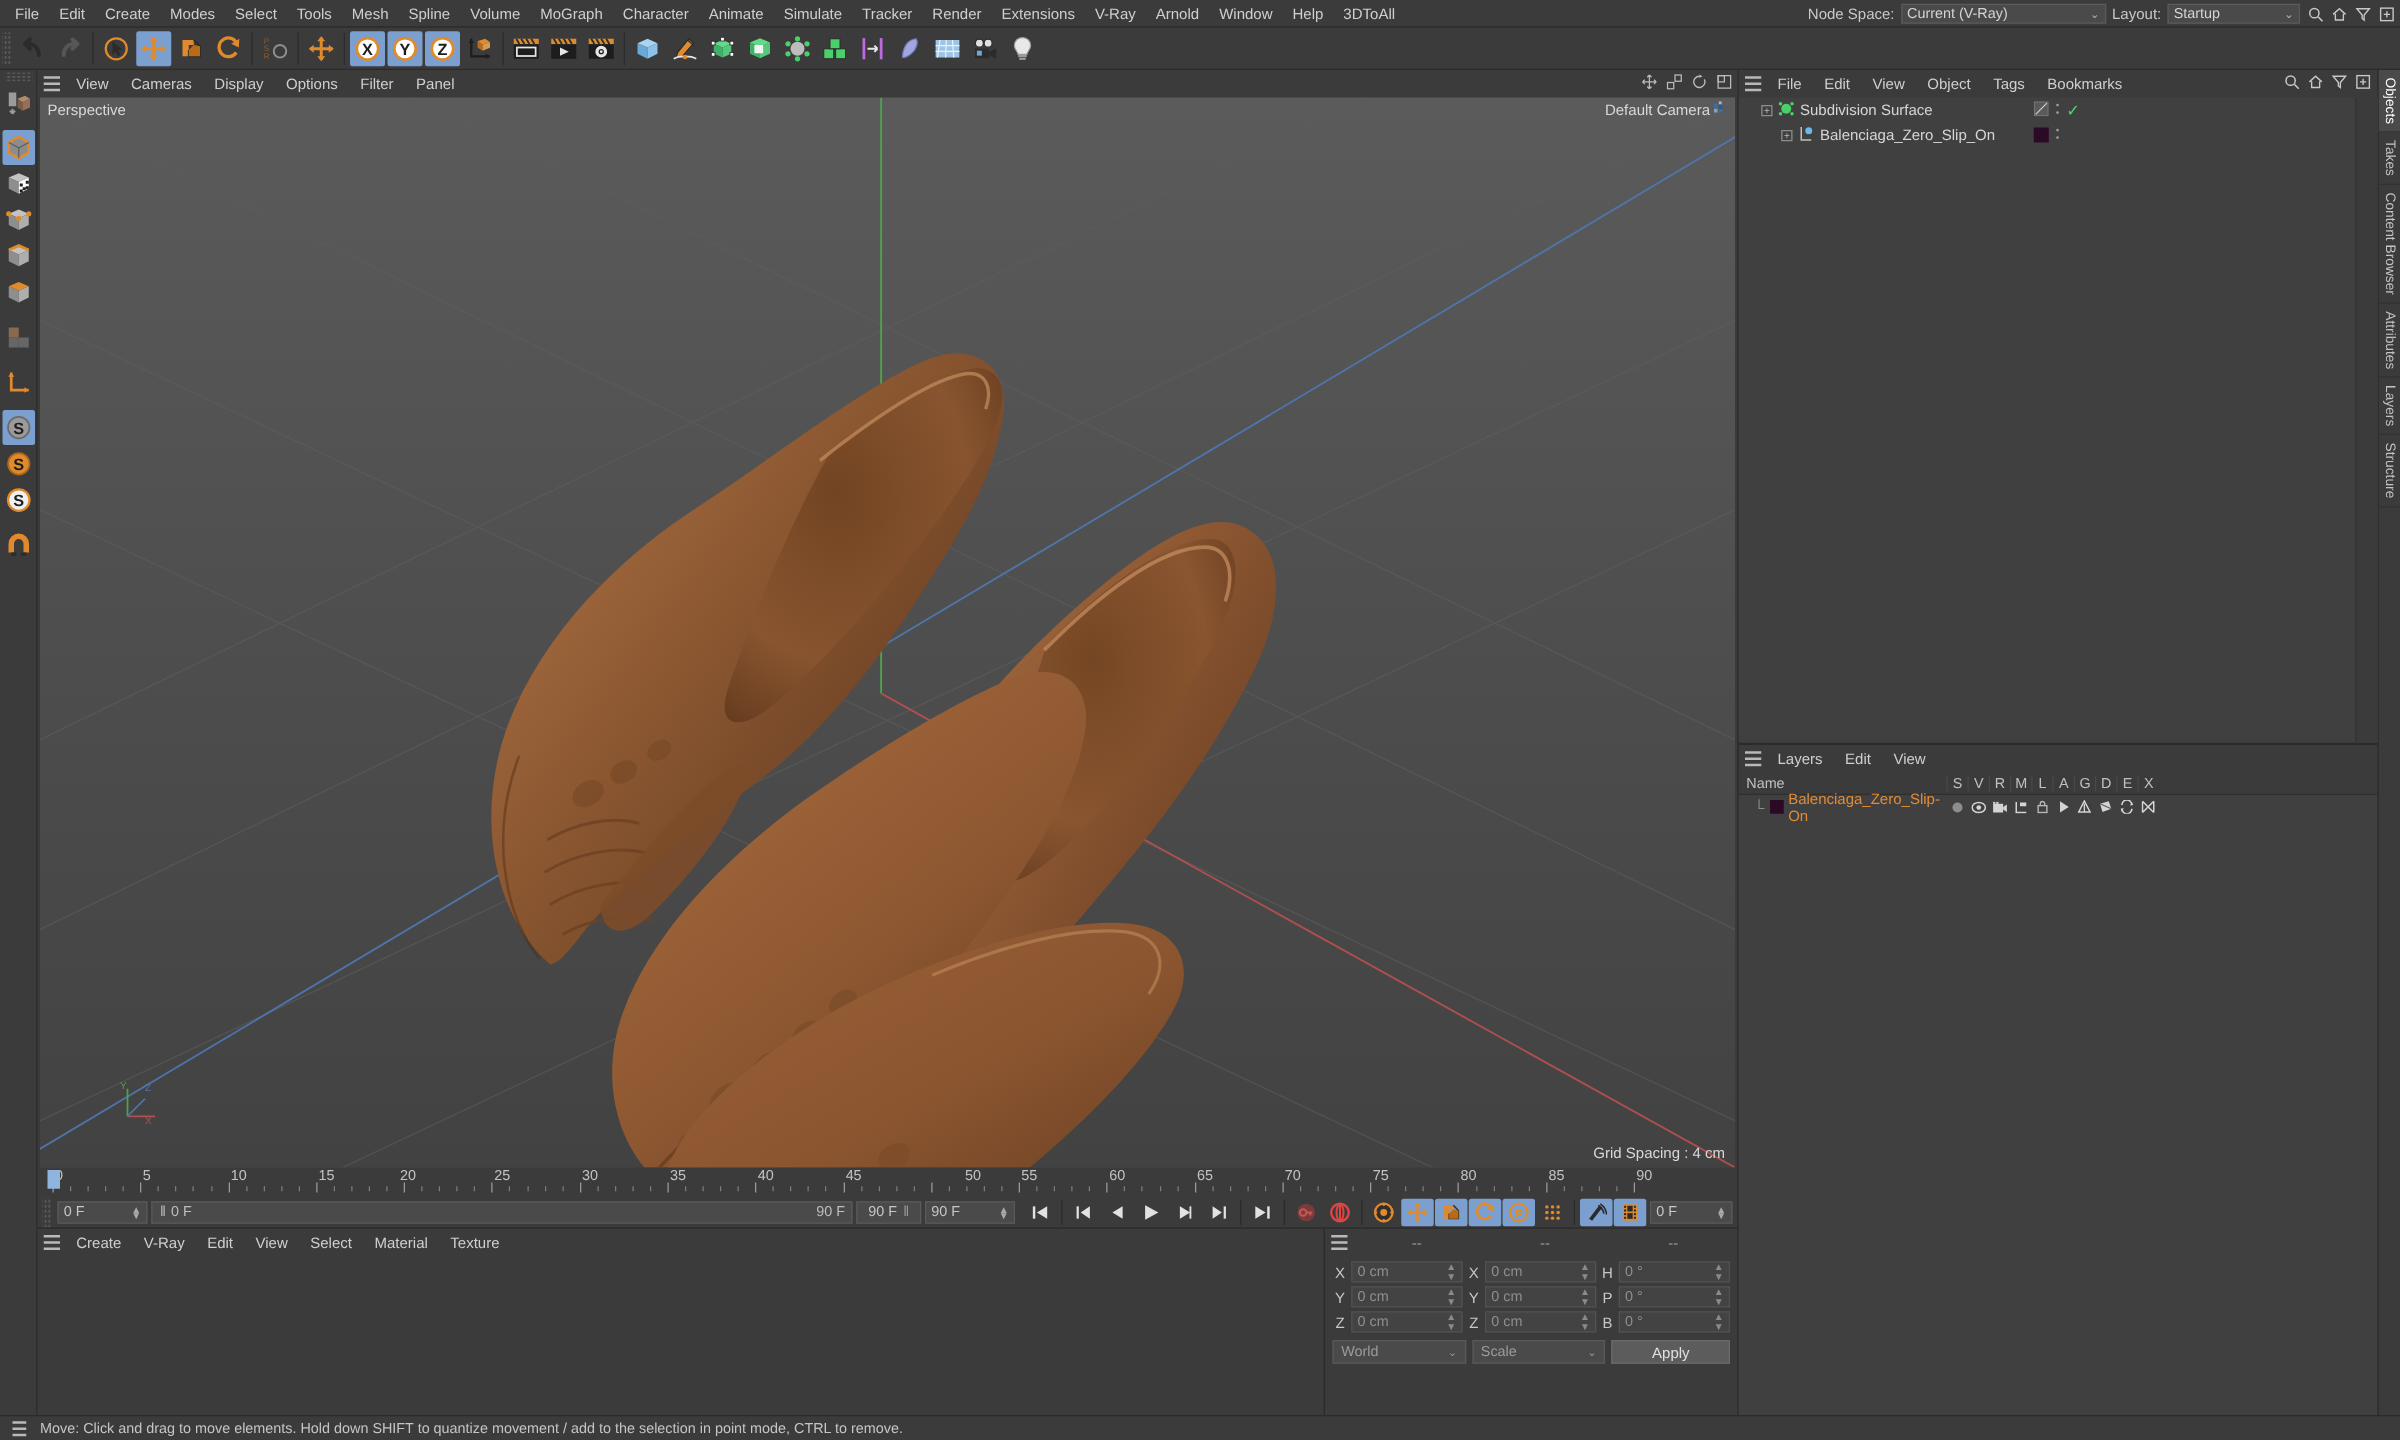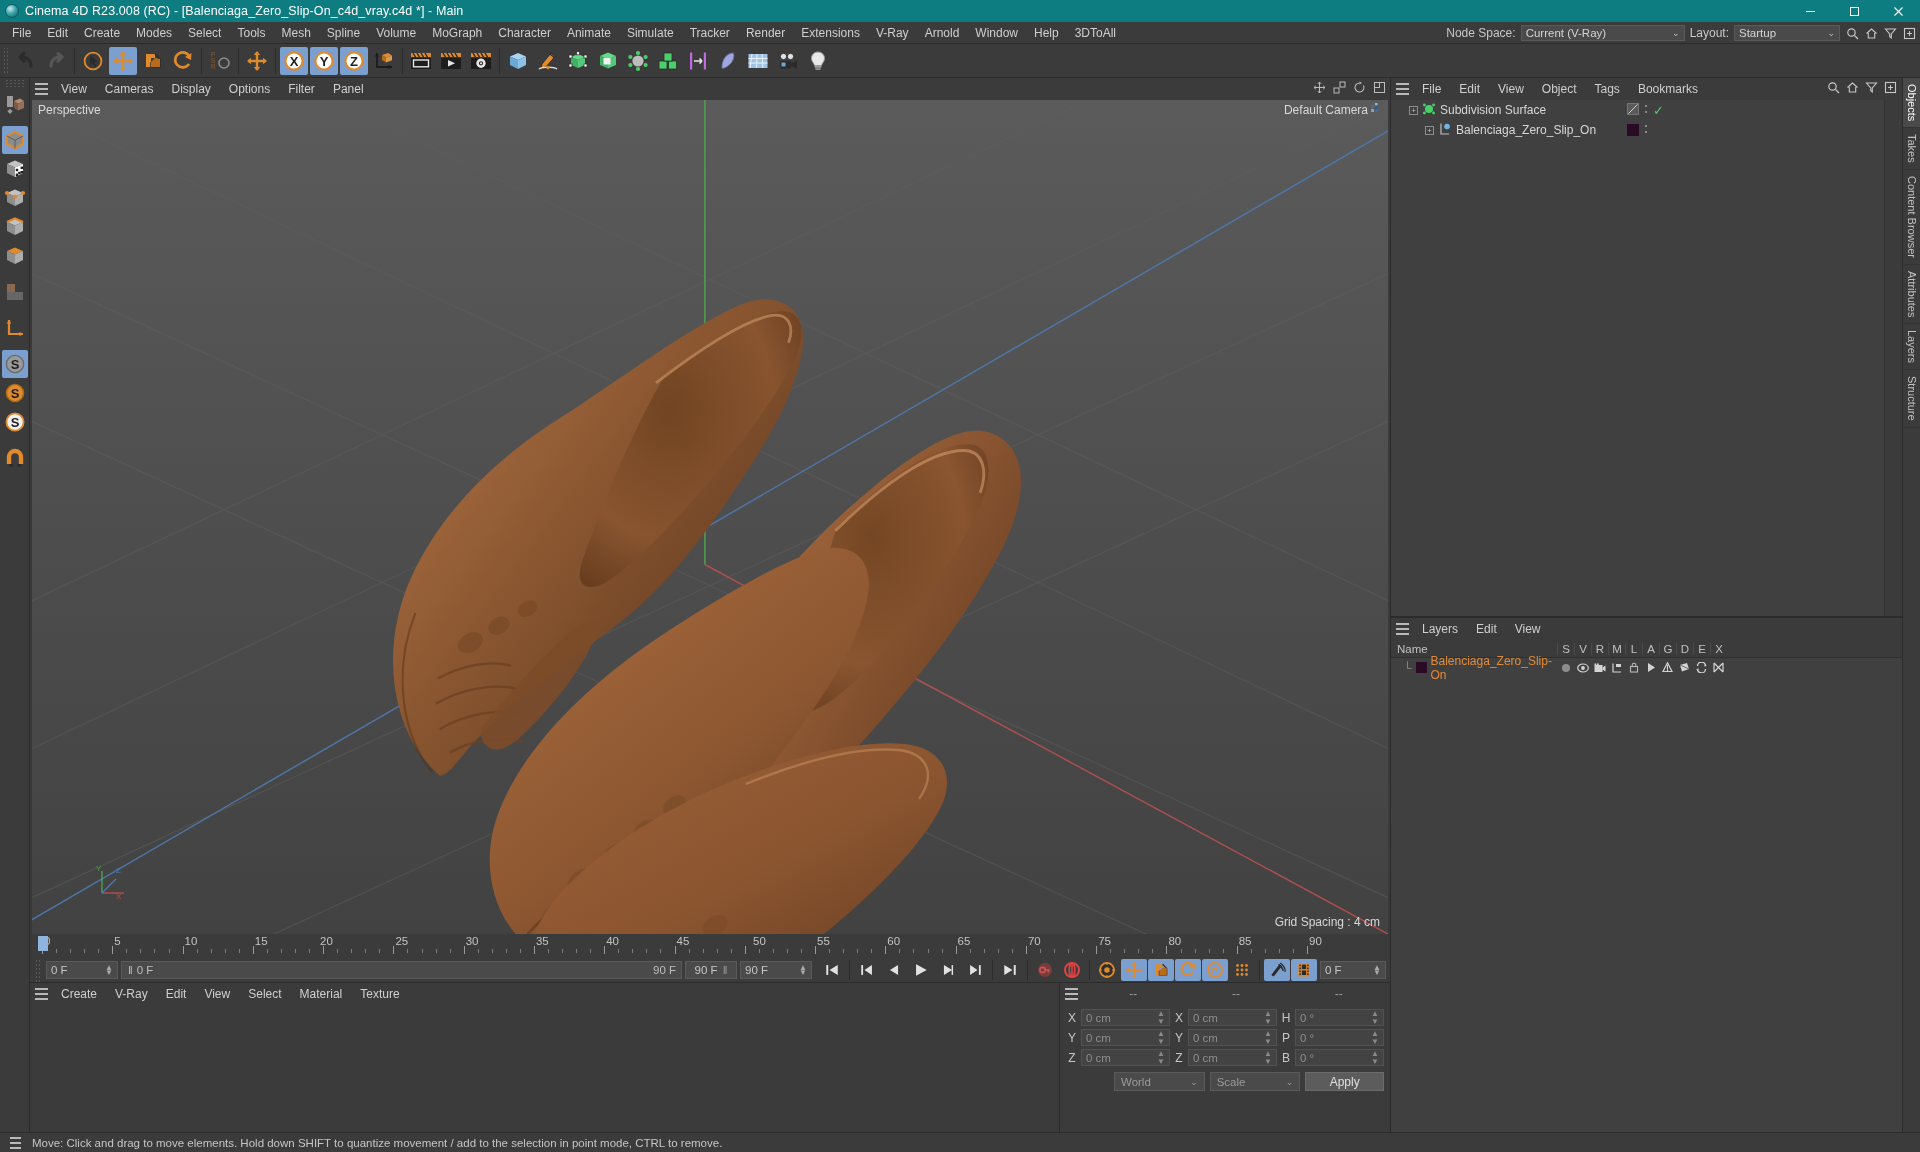--- a/index.html
+++ b/index.html
@@ -92,21 +92,21 @@
 
   .coordmgr { width:330px; flex:none; display:flex; flex-direction:column; }
   .cmhead { height:22px; display:flex; align-items:center; gap:0; }
   .cmhead .d { flex:1; text-align:center; font-size:12px; color:#9a9a9a;}
   .cmbody { flex:1; padding:4px 6px 6px 6px; display:flex; flex-direction:column; gap:3px; }
   .crow { display:flex; align-items:center; gap:3px; }
   .clab { width:12px; text-align:center; font-size:12px; color:#c6c6c6;}
   .cfield { flex:1; height:17px; background:#434343; border:1px solid #525252; display:flex; align-items:center;
      padding:0 4px; font-size:11.5px; color:#8e8e8e;}
   .cfield .sp { margin-left:auto; font-size:8px; color:#8a8a8a; line-height:8px; text-align:center;}
-  .crow.last { margin-top:3px; gap:5px;margin-left:48px; }
+  .crow.last { margin-top:3px; gap:5px; }
   .cdrop { flex:1; height:19px; background:#4a4a4a; border:1px solid #5a5a5a; display:flex; align-items:center;
      padding:0 6px; font-size:11.5px; color:#9b9b9b; }
   .cdrop .cv{margin-left:auto;font-size:9px;}
   .capply { flex:1; height:19px; background:#5c5c5c; border:1px solid #6b6b6b; display:flex; align-items:center;
      justify-content:center; font-size:12px; color:#e0e0e0;}
 
   
   .rightcol { width:530px; flex:none; display:flex; background:#3b3b3b; border-left:1px solid #2b2b2b;}
   .rstack { flex:1; display:flex; flex-direction:column; min-width:0;}
   .objmgr { flex:none; height:540px; display:flex; flex-direction:column; border-bottom:2px solid #2b2b2b;}
@@ -139,41 +139,20 @@
   .statusbar { height:20px; flex:none; background:#3b3b3b; display:flex; align-items:center; gap:6px;
      border-top:1px solid #2b2b2b; padding-left:4px; }
   .statusbar .txt { font-size:11.5px; color:#c5c5c5;}
   .hamb.sm i{width:11px;height:2px;}
 </style>
 </head>
 <body>
 
 <div class="app">
 
-  <div class="titlebar">
-    <div class="tlogo"></div>
-    <div class="ttext">Cinema 4D R23.008 (RC) - [Balenciaga_Zero_Slip-On_c4d_vray.c4d *] - Main</div>
-    <div class="wbtns">
-      <div class="wbtn">
-        <svg width="11" height="11" viewBox="0 0 11 11">
-            <path d="M1 5.5 H10" stroke="#fff" stroke-width="1"></path>
-          </svg>
-      </div>
-      <div class="wbtn">
-        <svg width="11" height="11" viewBox="0 0 11 11">
-            <rect x="1.5" y="1.5" width="8" height="8" fill="none" stroke="#fff" stroke-width="1"></rect>
-          </svg>
-      </div>
-      <div class="wbtn close">
-        <svg width="11" height="11" viewBox="0 0 11 11">
-            <path d="M1.5 1.5 L9.5 9.5 M9.5 1.5 L1.5 9.5" stroke="#fff" stroke-width="1.1"></path>
-          </svg>
-      </div>
-    </div>
-  </div>
 
   <div class="menubar">
     <div id="menuitems" style="display:flex;align-items:center;padding-left:4px;">
         <div class="mi">File</div>
         <div class="mi">Edit</div>
         <div class="mi">Create</div>
         <div class="mi">Modes</div>
         <div class="mi">Select</div>
         <div class="mi">Tools</div>
         <div class="mi">Mesh</div>
@@ -791,21 +770,21 @@
             <div class="tick" style="left: 600.333px;"></div>
             <div class="tick" style="left: 614.389px;"></div>
             <div class="tick" style="left: 628.444px;"></div>
             <div class="tick maj" style="left: 642.5px;"></div>
             <div class="num" style="left: 644.5px;">45</div>
             <div class="tick" style="left: 656.556px;"></div>
             <div class="tick" style="left: 670.611px;"></div>
             <div class="tick" style="left: 684.667px;"></div>
             <div class="tick" style="left: 698.722px;"></div>
             <div class="tick maj" style="left: 712.778px;"></div>
-            <div class="num" style="left: 721px;">50</div>
+            <div class="num" style="left: 740px;">50</div>
             <div class="tick" style="left: 726.833px;"></div>
             <div class="tick" style="left: 740.889px;"></div>
             <div class="tick" style="left: 754.944px;"></div>
             <div class="tick" style="left: 769px;"></div>
             <div class="tick maj" style="left: 783.056px;"></div>
             <div class="num" style="left: 785.056px;">55</div>
             <div class="tick" style="left: 797.111px;"></div>
             <div class="tick" style="left: 811.167px;"></div>
             <div class="tick" style="left: 825.222px;"></div>
             <div class="tick" style="left: 839.278px;"></div>

